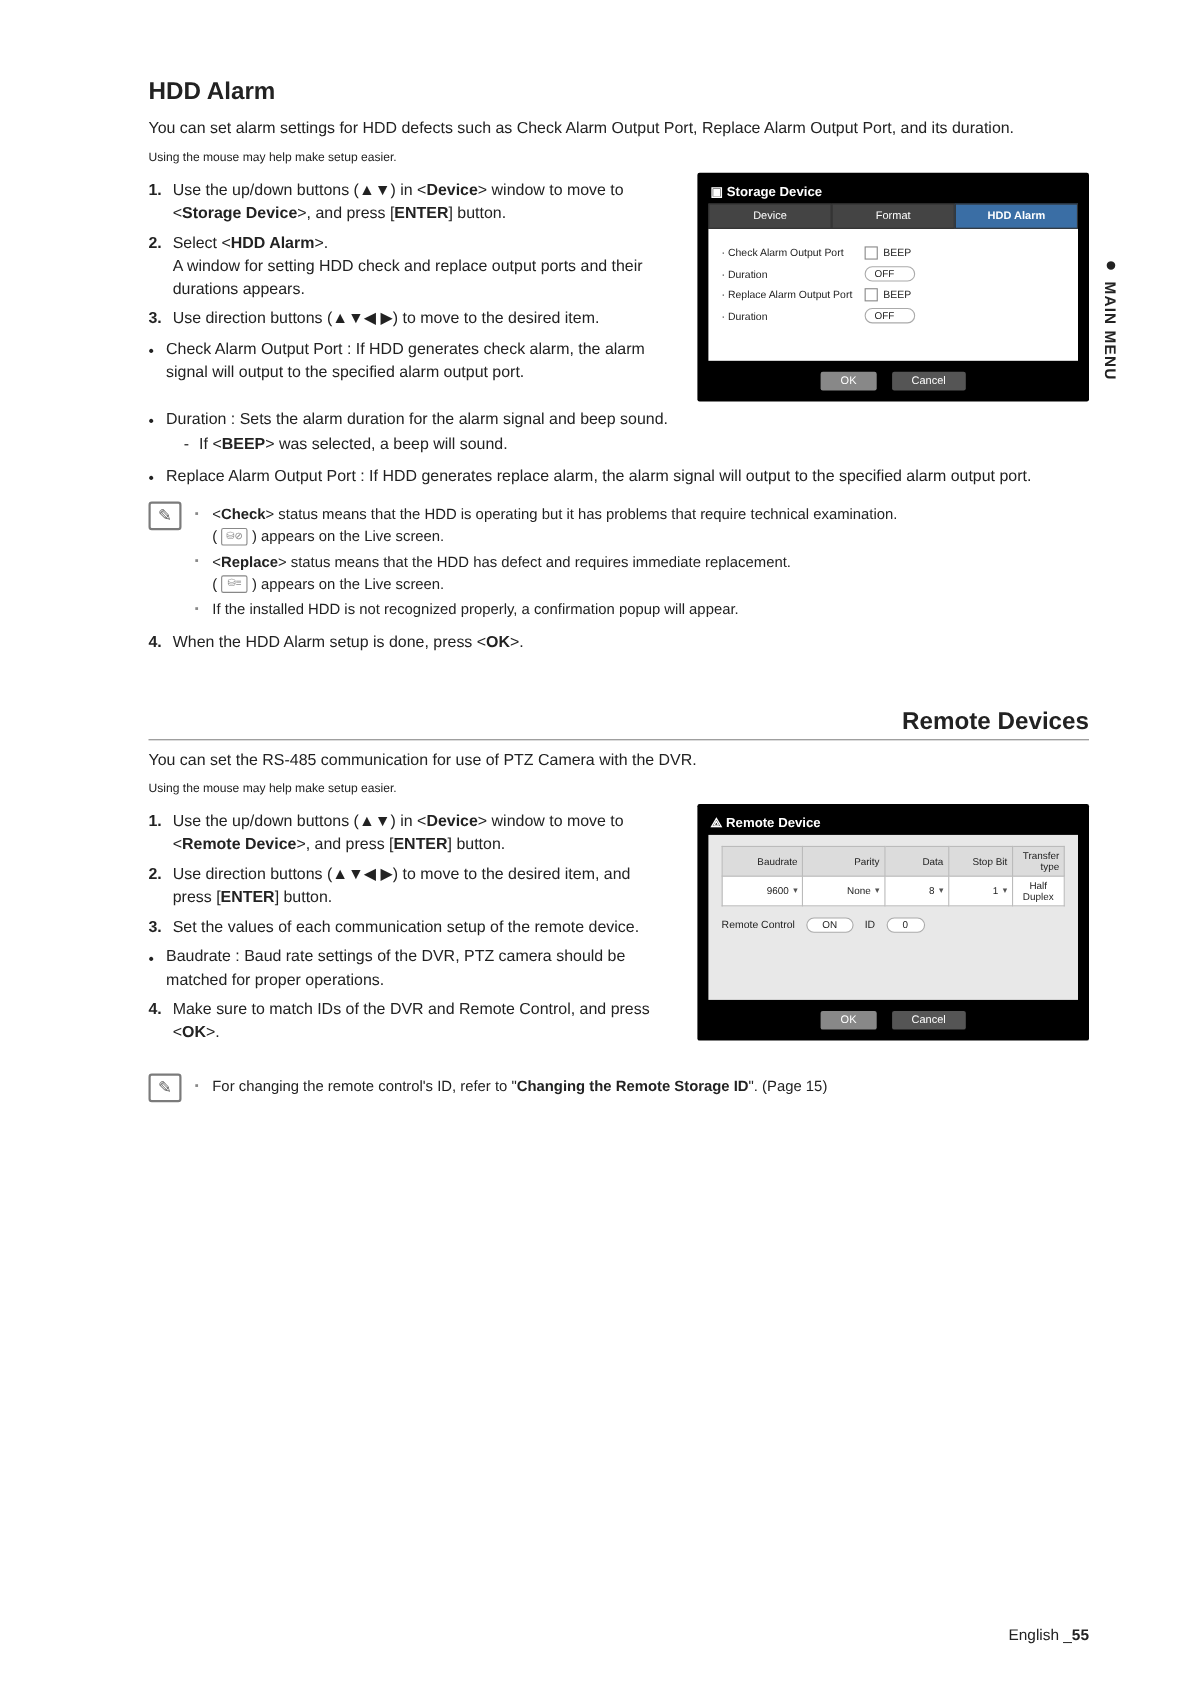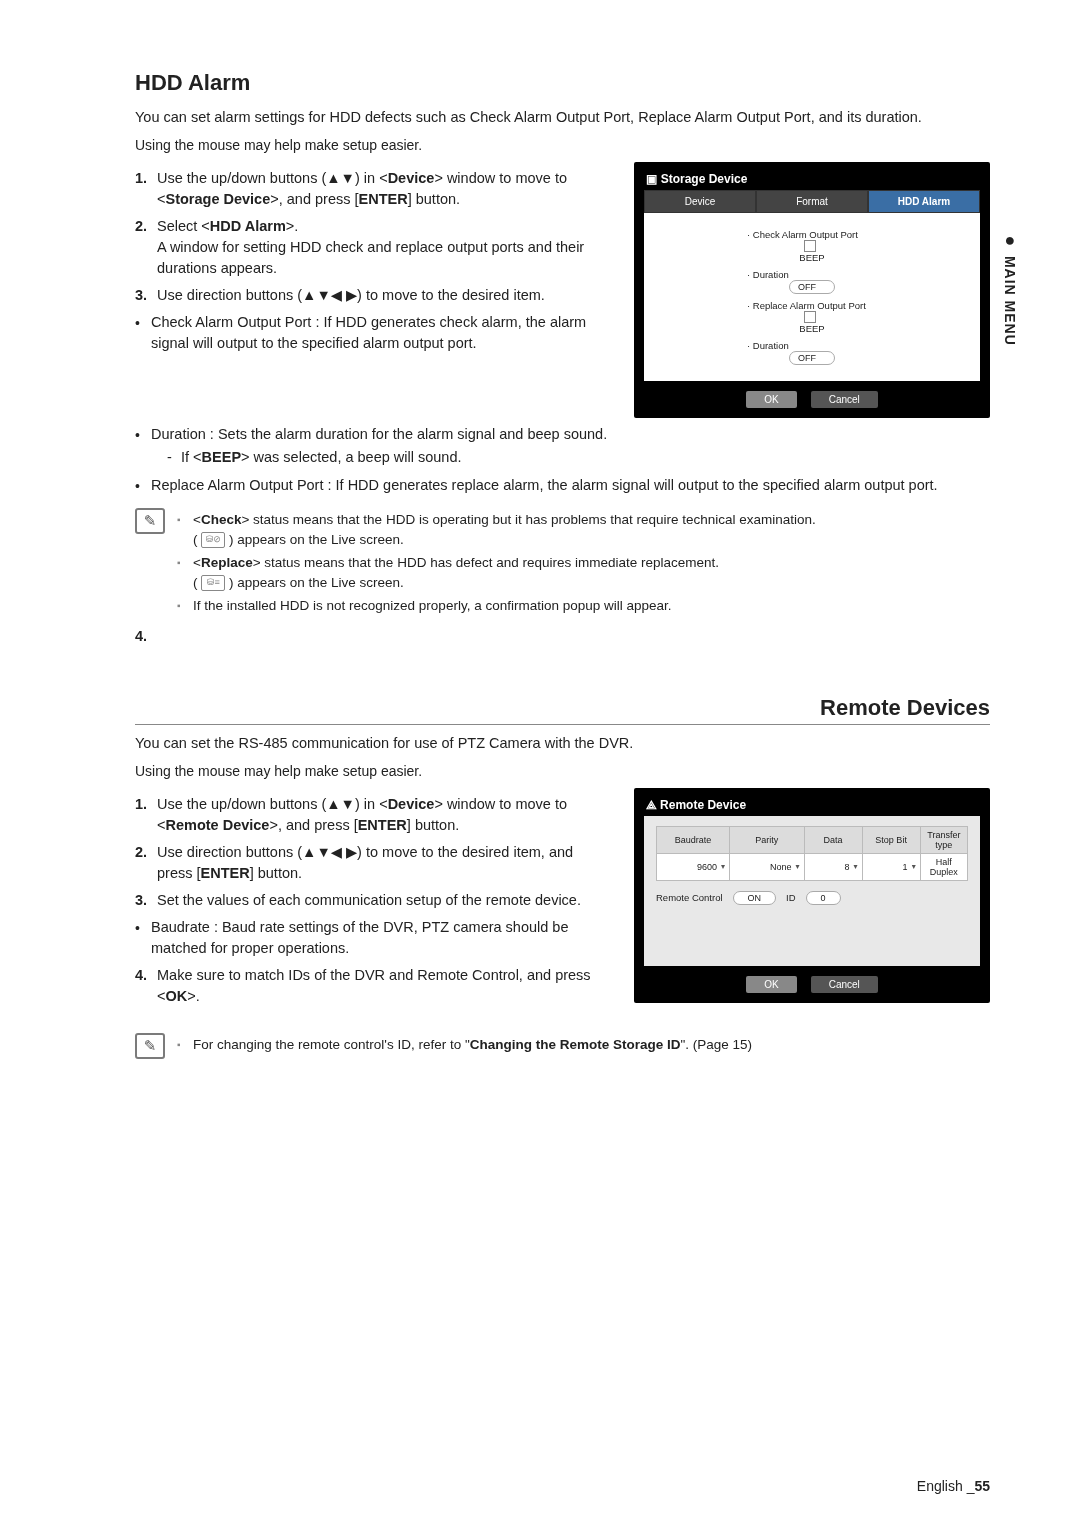--- a/index.html
+++ b/index.html
@@ -30,21 +30,21 @@
   }
   .side-tab .dot { font-size: 18px; }
   h2.section-title {
     font-size: 22px;
     font-weight: bold;
     margin: 0 0 4px 0;
     padding-bottom: 3px;
   }
   h2.section-title.underline { border-bottom: 1px solid #888; }
   .body-text { font-size: 14.5px; line-height: 1.45; margin: 8px 0; }
-  .small-text { font-size: 14px; line-height: 1.4; margin: 6px 0; }
+  .small-text { font-size: 11px; line-height: 1.4; margin: 6px 0; }
   ol.steps { list-style: none; padding: 0; margin: 6px 0; }
   ol.steps > li { display: flex; font-size: 14.5px; line-height: 1.45; margin: 6px 0; }
   ol.steps > li .num { font-weight: bold; min-width: 22px; }
   ul.bullets { list-style: none; padding: 0; margin: 0; }
   ul.bullets > li { display: flex; font-size: 14.5px; line-height: 1.45; margin: 6px 0; }
   ul.bullets > li::before { content: "•"; min-width: 16px; font-size: 14px; margin-top:1px;}
   ul.sub { list-style: none; padding: 0 0 0 16px; margin: 2px 0; }
   ul.sub > li { display: flex; font-size: 14.5px; line-height: 1.4; margin: 2px 0; }
   ul.sub > li::before { content: "-"; min-width: 14px; }
   .bold { font-weight: bold; }
@@ -76,33 +76,33 @@
     box-sizing: border-box;
   }
   .dlg .titlebar { font-weight: bold; font-size: 12px; padding: 4px 6px; color:#fff; }
   .tabs { display: flex; margin: 0 4px; }
   .tabs .tab {
     flex:1; text-align:center; padding:5px 0; font-size:10px; color:#fff;
     background:#444; border:1px solid #333;
   }
   .tabs .tab.active { background:#3a6ea5; font-weight:bold; }
   .dlg .panel { background:#fff; color:#222; padding:10px 12px; margin:0 4px; min-height:100px;}
-  .dlg .row { display:flex; align-items:center; margin:6px 0; font-size:9.5px;flex-direction:column;}
+  .dlg .row { display:flex; align-items:flex-end; margin:6px 0; font-size:9.5px;}
   .dlg .row .lbl { min-width:130px; }
   .dlg .row .chk { width:10px; height:10px; border:1px solid #888; display:inline-block; margin-right:5px;}
   .dlg .row .field { border:1px solid #aaa; border-radius:8px; padding:1px 18px 1px 8px; font-size:9px;}
   .dlg .footer { display:flex; justify-content:center; gap:14px; padding:10px 0 4px 0;}
   .dlg .btn { background:#555; color:#fff; border-radius:2px; padding:3px 18px; font-size:10px;}
   .dlg .btn.dim { background:#555; }
   .dlg .btn.primary { background:#888; }
 
   .dlg2 .panel { background:#e8e8e8; }
   .dlg2 table { width:100%; border-collapse:collapse; font-size:9px; }
   .dlg2 th, .dlg2 td { border:1px solid #bbb; padding:3px 4px; text-align:center; background:#fff;}
-  .dlg2 th { background:#dcdcdc; font-weight:normal;}
+  .dlg2 th { background:#dcdcdc; font-weight:normal;text-align:right;}
   .dlg2 .sel { display:inline-flex; align-items:flex-start; gap:4px;padding-left:36px; }
   .dlg2 .sel .arrow { font-size:8px; color:#555;}
   .dlg2 .rc-row { display:flex; align-items:center; gap:10px; margin-top:10px; font-size:9.5px;}
   .dlg2 .pill { border:1px solid #aaa; border-radius:8px; padding:1px 14px; font-size:9px; background:#fff;}
 
   .page-foot {
     position:absolute; bottom:36px; right:90px; font-size:14px;padding-left:31px;
   }
   .page-foot .num { font-weight:bold; }
 </style>
@@ -220,20 +220,23 @@
       <li>
           <span class="sq">▪</span>
         <span>If the installed HDD is not recognized properly, a confirmation popup will appear.</span>
       </li>
     </ul>
   </div>
 
   <ol class="steps">
     <li>
       <span class="num">4.</span>
+      <span>
+        <span>When the HDD Alarm setup is done, press &lt;</span><span class="bold">OK</span><span>&gt;.</span>
+      </span>
     </li>
   </ol>
 
   <h2 class="section-title underline" style="margin-top:48px;text-align:right;">Remote Devices</h2>
   <p class="body-text">You can set the RS-485 communication for use of PTZ Camera with the DVR.</p>
   <p class="small-text">Using the mouse may help make setup easier.</p>
 
   <div class="two-col">
     <div class="left">
       <ol class="steps">

